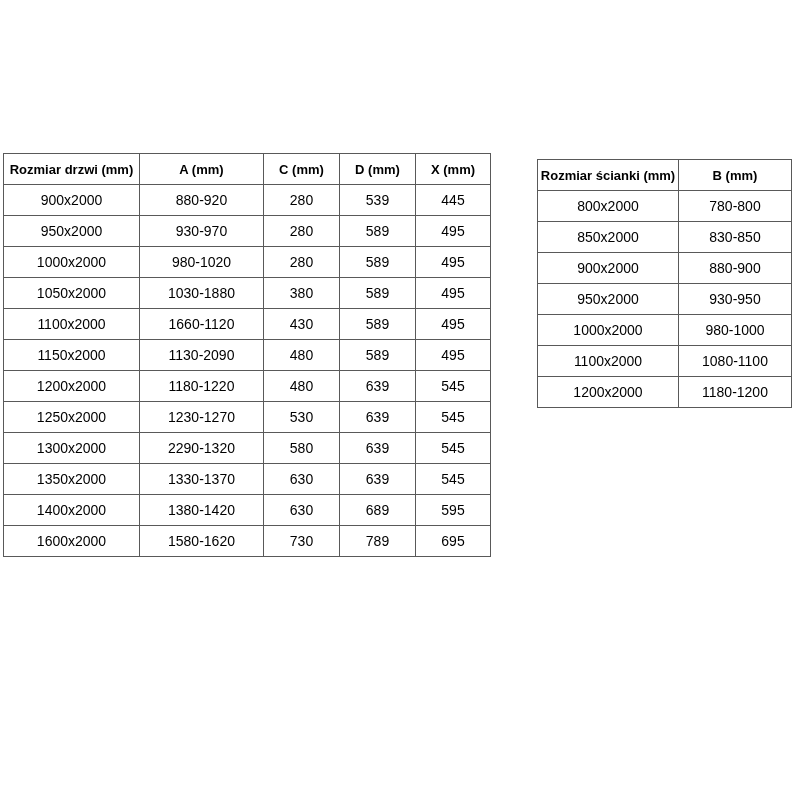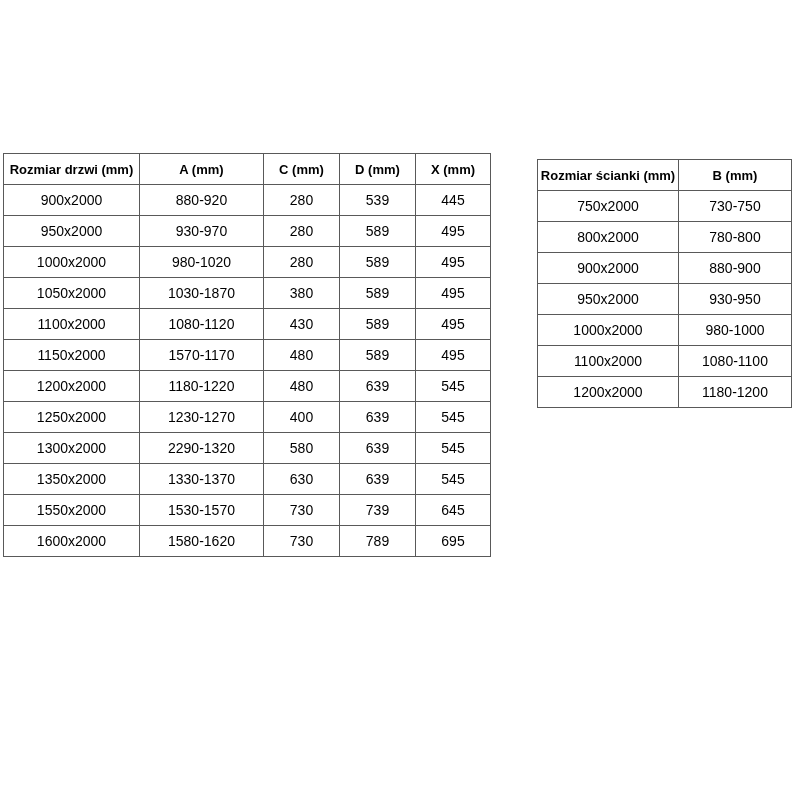--- a/index.html
+++ b/index.html
@@ -94,73 +94,73 @@
         </tr>
         <tr>
           <td>1000x2000</td>
           <td>980-1020</td>
           <td>280</td>
           <td>589</td>
           <td>495</td>
         </tr>
         <tr>
           <td>1050x2000</td>
-          <td>1030-1870</td>
+          <td>1030-1880</td>
           <td>380</td>
           <td>589</td>
           <td>495</td>
         </tr>
         <tr>
           <td>1100x2000</td>
-          <td>1080-1120</td>
+          <td>1660-1120</td>
           <td>430</td>
           <td>589</td>
           <td>495</td>
         </tr>
         <tr>
           <td>1150x2000</td>
-          <td>1570-1170</td>
+          <td>1130-2090</td>
           <td>480</td>
           <td>589</td>
           <td>495</td>
         </tr>
         <tr>
           <td>1200x2000</td>
           <td>1180-1220</td>
           <td>480</td>
           <td>639</td>
           <td>545</td>
         </tr>
         <tr>
           <td>1250x2000</td>
           <td>1230-1270</td>
-          <td>400</td>
+          <td>530</td>
           <td>639</td>
           <td>545</td>
         </tr>
         <tr>
           <td>1300x2000</td>
           <td>2290-1320</td>
           <td>580</td>
           <td>639</td>
           <td>545</td>
         </tr>
         <tr>
           <td>1350x2000</td>
           <td>1330-1370</td>
           <td>630</td>
           <td>639</td>
           <td>545</td>
         </tr>
         <tr>
-          <td>1550x2000</td>
-          <td>1530-1570</td>
-          <td>730</td>
-          <td>739</td>
-          <td>645</td>
+          <td>1400x2000</td>
+          <td>1380-1420</td>
+          <td>630</td>
+          <td>689</td>
+          <td>595</td>
         </tr>
         <tr>
           <td>1600x2000</td>
           <td>1580-1620</td>
           <td>730</td>
           <td>789</td>
           <td>695</td>
         </tr>
       </tbody>
   </table>
@@ -171,28 +171,28 @@
         <col class="c1">
     </colgroup>
     <thead>
       <tr>
           <th>Rozmiar ścianki (mm)</th>
           <th>B (mm)</th>
         </tr>
     </thead>
     <tbody>
         <tr>
-          <td>750x2000</td>
-          <td>730-750</td>
-        </tr>
-        <tr>
           <td>800x2000</td>
           <td>780-800</td>
         </tr>
         <tr>
+          <td>850x2000</td>
+          <td>830-850</td>
+        </tr>
+        <tr>
           <td>900x2000</td>
           <td>880-900</td>
         </tr>
         <tr>
           <td>950x2000</td>
           <td>930-950</td>
         </tr>
         <tr>
           <td>1000x2000</td>
           <td>980-1000</td>

